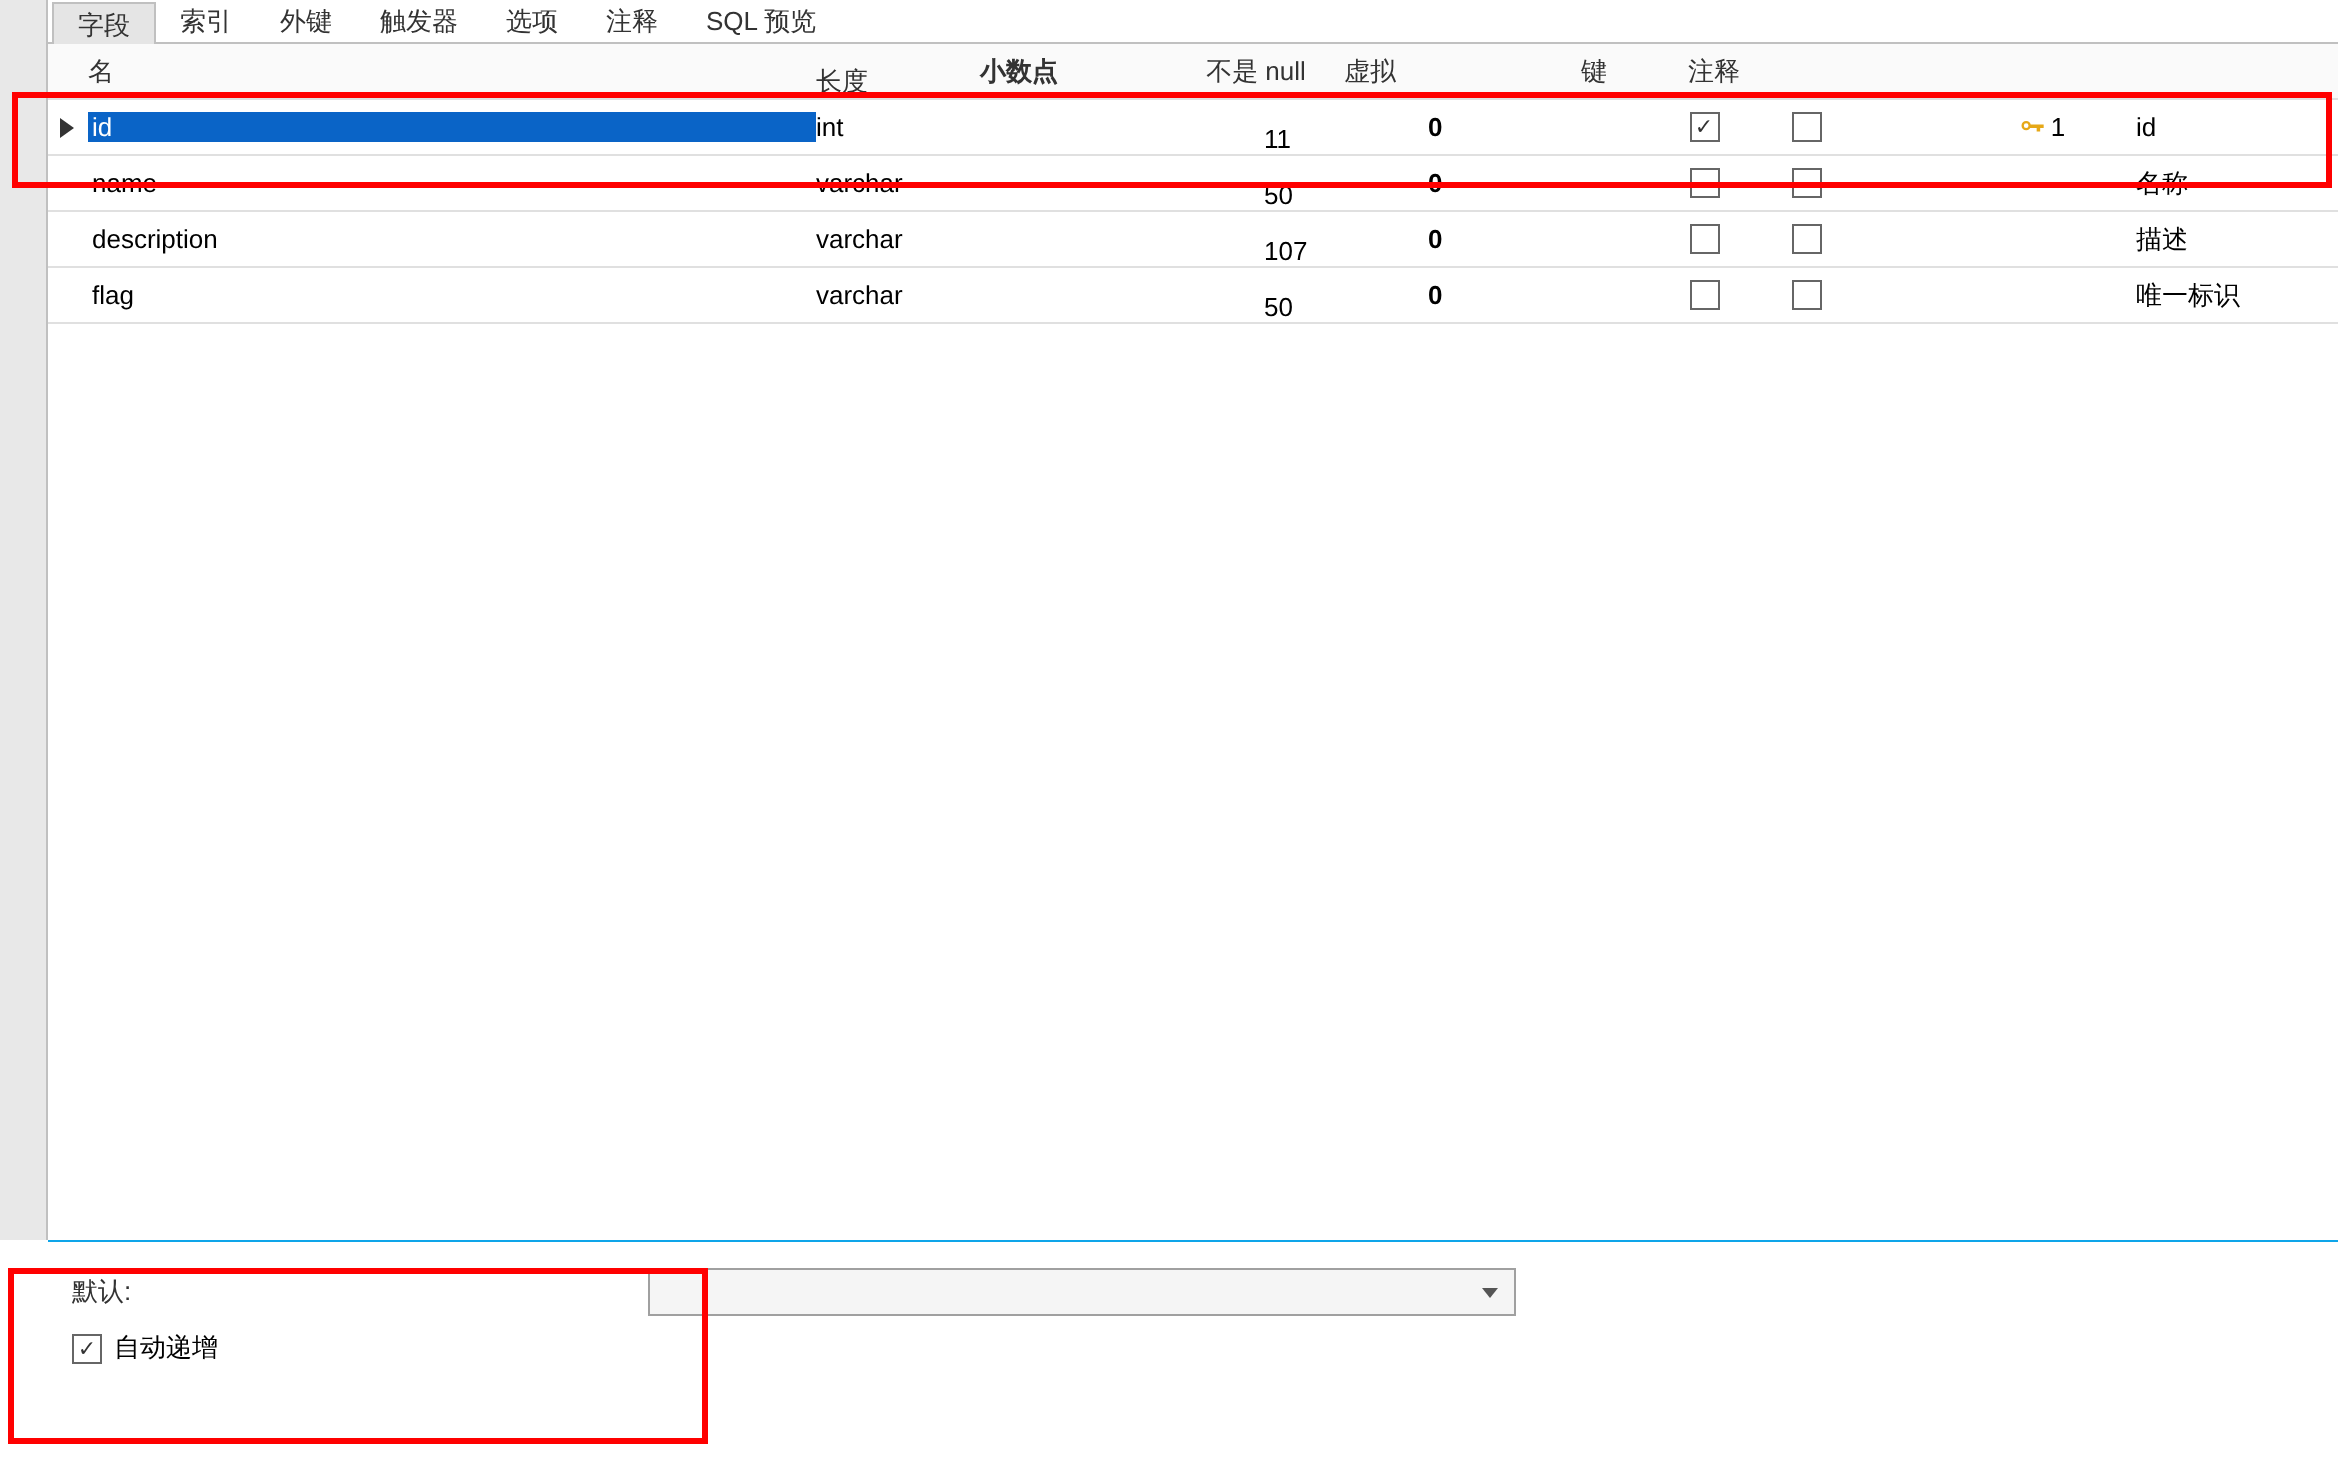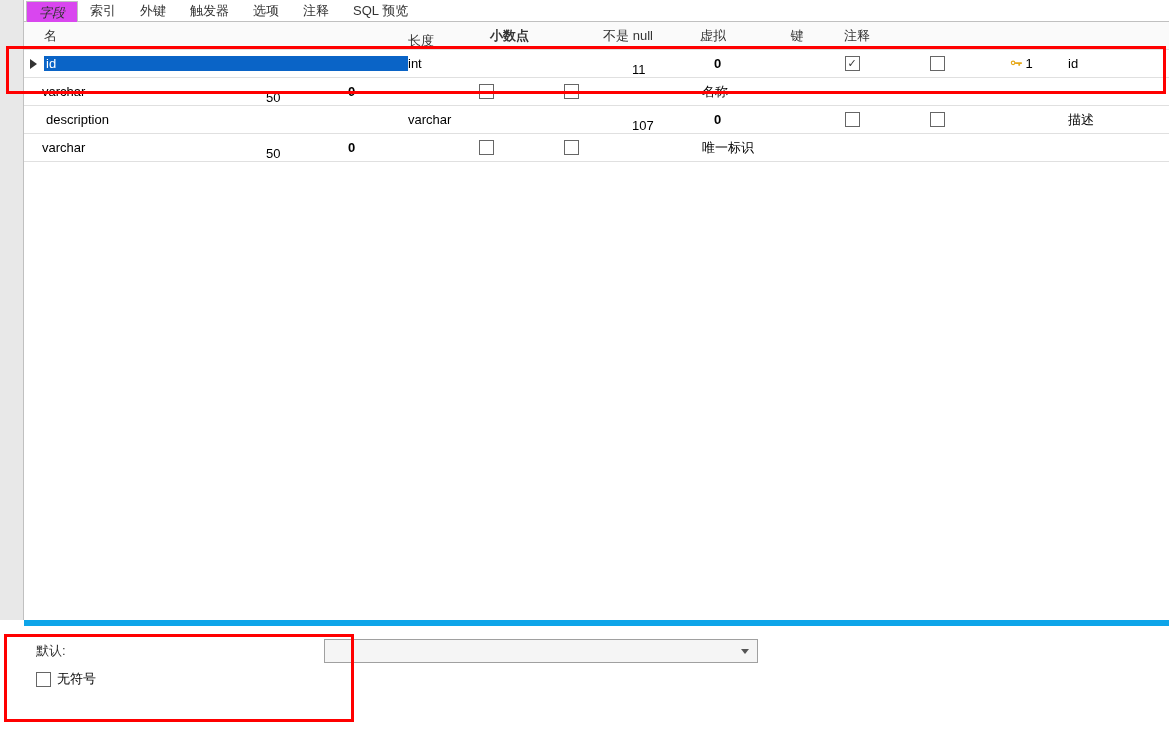--- a/index.html
+++ b/index.html
@@ -44,24 +44,23 @@
       padding: 0 12px;
       height: 22px;
       line-height: 22px;
       cursor: pointer;
       color: #333;
       white-space: nowrap;
     }
     .tab.active {
       border: 1px solid #c0c0c0;
       border-bottom: 1px solid #fff;
-      background: #d946ef;
+      background: #e5e5e5;
       position: relative;
       top: 1px;
-      font-style: italic;
     }
     .grid-area {
       position: relative;
     }
     .grid-header, .grid-row {
       display: flex;
       height: 28px;
       align-items: center;
       border-bottom: 1px solid #e0e0e0;
     }
@@ -69,21 +68,21 @@
       background: #fafafa;
       font-weight: normal;
       color: #333;
     }
     .col-marker { width: 18px; flex: 0 0 18px; display:flex; align-items:center; justify-content:center;}
     .col-name { width: 366px; flex: 0 0 366px; padding-left: 2px; }
     .col-type { width: 224px; flex: 0 0 224px; }
     .col-length { width: 82px; flex: 0 0 82px; margin-top: 11px; }
     .col-decimal { width: 94px; flex: 0 0 94px; font-weight: bold; }
     .col-notnull { width: 88px; flex: 0 0 88px; display:flex; justify-content:center;text-align:right; }
-    .col-virtual { width: 82px; flex: 0 0 82px; display:flex; justify-content:center; }
+    .col-virtual { width: 82px; flex: 0 0 82px; display:flex; }
     .col-key { width: 86px; flex: 0 0 86px; display:flex; align-items:center; justify-content:center; gap:2px;}
     .col-comment { flex: 1; padding-left: 4px; }
     .grid-row.selected .col-name-cell {
       background: #0a64c7;
       color: #fff;
     }
     .col-name-cell {
       height: 100%;
       display: flex;
       align-items: center;
@@ -132,21 +131,21 @@
       width: 350px;
       height: 88px;
       pointer-events: none;
       z-index: 10;
     }
     .bottom-panel {
       position: absolute;
       left: 0;
       top: 620px;
       right: 0;
-      border-top: 6px solid #0ea5e9;
+      border-top: 1px solid #0ea5e9;
       padding: 10px 12px;
       background: #fff;
     }
     .form-row {
       display: flex;
       align-items: center;
       height: 30px;
       gap: 8px;
     }
     .form-label {
@@ -245,20 +244,23 @@
     <div class="col-key">
             <svg class="key-icon" viewBox="0 0 24 24">
               <path fill="#e6a817" d="M7 14a4 4 0 1 1 0-8 4 4 0 0 1 0 8zm0-6a2 2 0 1 0 0 4 2 2 0 0 0 0-4zm3.5 1H22v3h-3v3h-3v-3h-5.5a5 5 0 0 0 0-3z"></path>
             </svg>
             <span>1</span>
           </div>
     <div class="col-comment">id</div>
   </div>
         <div class="grid-row">
     <div class="col-marker"></div>
+    <div class="col-name">
+            <div class="col-name-cell">name</div>
+          </div>
     <div class="col-type">varchar</div>
     <div class="col-length">50</div>
     <div class="col-decimal">0</div>
     <div class="col-notnull">
             <div class="cbox "></div>
           </div>
     <div class="col-virtual">
             <div class="cbox "></div>
           </div>
     <div class="col-key"></div>
@@ -276,20 +278,23 @@
             <div class="cbox "></div>
           </div>
     <div class="col-virtual">
             <div class="cbox "></div>
           </div>
     <div class="col-key"></div>
     <div class="col-comment">描述</div>
   </div>
         <div class="grid-row">
     <div class="col-marker"></div>
+    <div class="col-name">
+            <div class="col-name-cell">flag</div>
+          </div>
     <div class="col-type">varchar</div>
     <div class="col-length">50</div>
     <div class="col-decimal">0</div>
     <div class="col-notnull">
             <div class="cbox "></div>
           </div>
     <div class="col-virtual">
             <div class="cbox "></div>
           </div>
     <div class="col-key"></div>
@@ -300,17 +305,17 @@
 
   <div class="red-box-1"></div>
   <div class="red-box-2"></div>
 
   <div class="bottom-panel">
     <div class="form-row">
       <div class="form-label">默认:</div>
       <div class="dropdown"></div>
     </div>
     <div class="chk-row">
-      <div class="chk"></div>
-      <span>无符号</span>
+      <div class="chk checked"></div>
+      <span>自动递增</span>
     </div>
   </div>
 </div>
 
 </body></html>

